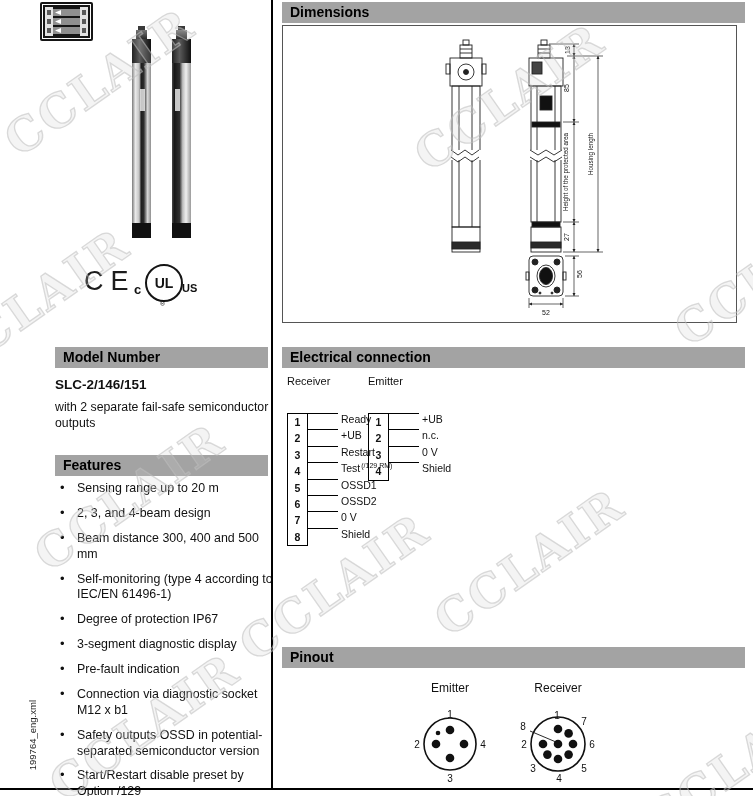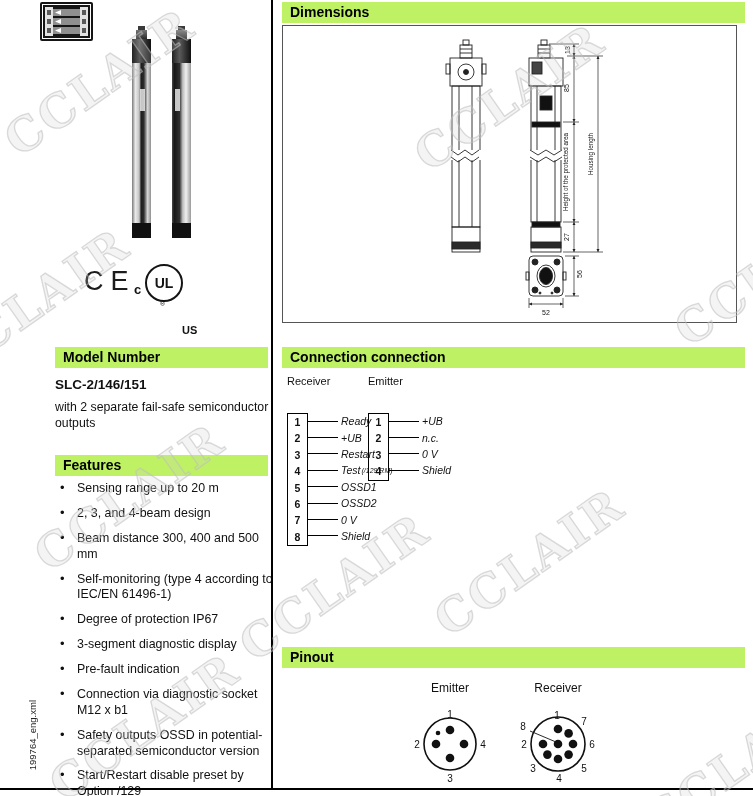--- a/index.html
+++ b/index.html
@@ -1,21 +1,21 @@
 <!DOCTYPE html>
 <html><head>
 <meta charset="utf-8">
 <style>
   html,body{margin:0;padding:0;background:#fff;}
   .page{position:relative;width:753px;height:796px;background:#fff;overflow:hidden;
         font-family:"Liberation Sans",sans-serif;color:#111;}
   .wm{position:absolute;font-family:"DejaVu Serif",serif;font-size:46px;font-weight:bold;
       letter-spacing:3px;color:rgba(205,205,205,0.22);-webkit-text-stroke:1.3px rgba(190,190,190,0.55);
       transform:rotate(-35deg);white-space:nowrap;pointer-events:none;z-index:5;}
-  .hdr-bar{position:absolute;background:#bef264;height:17px;line-height:17px;padding:2px 8px;
+  .hdr-bar{position:absolute;background:#a3a3a3;height:17px;line-height:17px;padding:2px 8px;
            font-weight:bold;font-size:14px;color:#000;z-index:2;}
   .divider{position:absolute;left:271px;top:0;width:2px;height:790px;background:#000;z-index:3;}
   .bottom-line{position:absolute;left:0;top:788px;width:753px;height:2px;background:#000;z-index:3;}
   .abs{position:absolute;z-index:2;}
   
   .model-number{font-weight:bold;font-size:13.5px;}
   .model-desc{font-size:12.3px;line-height:1.32;width:214px;}
   ul.features{list-style:none;margin:0;padding:0;width:220px;}
   ul.features li{position:relative;padding-left:22px;margin-bottom:9px;font-size:12.4px;line-height:1.28;}
   ul.features li::before{content:"•";position:absolute;left:5px;top:-1px;font-size:13px;}
@@ -31,29 +31,29 @@
   .pb-body-2{background:linear-gradient(90deg,#4a4a4a 0%,#171717 12%,#303030 40%,#bdbdbd 56%,#efefef 74%,#9a9a9a 100%);}
   .pb-sticker{position:absolute;width:5px;height:22px;background:rgba(255,255,255,0.75);}
   .pb-foot{position:absolute;top:197px;left:0;width:19px;height:15px;background:#101010;}
   
   .ce-mark{font-size:27px;letter-spacing:7px;color:#1c1c1c;}
   .ul-mark{width:58px;height:50px;}
   .ul-circle{position:absolute;left:11px;top:2px;width:34px;height:34px;border:2.5px solid #141414;
              border-radius:50%;display:flex;align-items:center;justify-content:center;
              font-weight:bold;font-size:14px;color:#141414;}
   .ul-c{position:absolute;left:0;top:20px;font-weight:bold;font-size:13px;}
-  .ul-us{position:absolute;left:48px;top:20px;font-weight:bold;font-size:11px;margin-top:42px;}
+  .ul-us{position:absolute;left:48px;top:20px;font-weight:bold;font-size:11px;}
   .ul-r{position:absolute;left:26px;top:38px;font-size:7px;}
   
   .conn-label{font-size:11px;}
   .pins{display:flex;align-items:flex-start;}
   .pinbox{border:1.6px solid #000;}
   .pn{display:block;width:19px;height:16.4px;line-height:16.4px;text-align:center;
       font-size:10.5px;font-weight:bold;}
-  .prow{height:16.4px;display:flex;align-items:center;font-style:italic;}
+  .prow{height:16.4px;display:flex;align-items:flex-start;}
   .pline{width:30px;height:0;border-top:1.3px solid #000;}
   .plabel{font-size:10.5px;margin-left:3px;white-space:nowrap;}
   .pnote{font-size:7px;margin-left:1px;white-space:nowrap;}
   .dim-box{position:absolute;border:1px solid #555;background:transparent;}
   svg text{font-family:"Liberation Sans",sans-serif;fill:#111;}
 </style>
 </head>
 <body>
 
 <div class="page">
@@ -231,21 +231,21 @@
       <text font-size="7" text-anchor="middle" transform="rotate(-90 287 24)" x="287" y="24">13</text>
       <text font-size="7" text-anchor="middle" transform="rotate(-90 286 62)" x="286" y="62">85</text>
       <text font-size="6.3" text-anchor="middle" transform="rotate(-90 285 146)" x="285" y="146">Height of the protected area</text>
       <text font-size="7" text-anchor="middle" transform="rotate(-90 286 211)" x="286" y="211">27</text>
       <text font-size="6.3" text-anchor="middle" transform="rotate(-90 310 128)" x="310" y="128">Housing length</text>
       <text font-size="7" text-anchor="middle" x="263" y="289">52</text>
       <text font-size="7" text-anchor="middle" transform="rotate(-90 299 248)" x="299" y="248">56</text>
     </svg>
   </div>
 
-  <div class="hdr-bar" style="left:282px;top:347px;width:447px;">Connection connection</div>
+  <div class="hdr-bar" style="left:282px;top:347px;width:447px;">Electrical connection</div>
   <div class="abs conn-label" style="left:287px;top:375px;">Receiver</div>
   <div class="abs conn-label" style="left:368px;top:375px;">Emitter</div>
 
   <div class="abs pins" style="left:287px;top:413px;">
     <div class="pinbox">
       <span class="pn">1</span>
       <span class="pn">2</span>
       <span class="pn">3</span>
       <span class="pn">4</span>
       <span class="pn">5</span>

